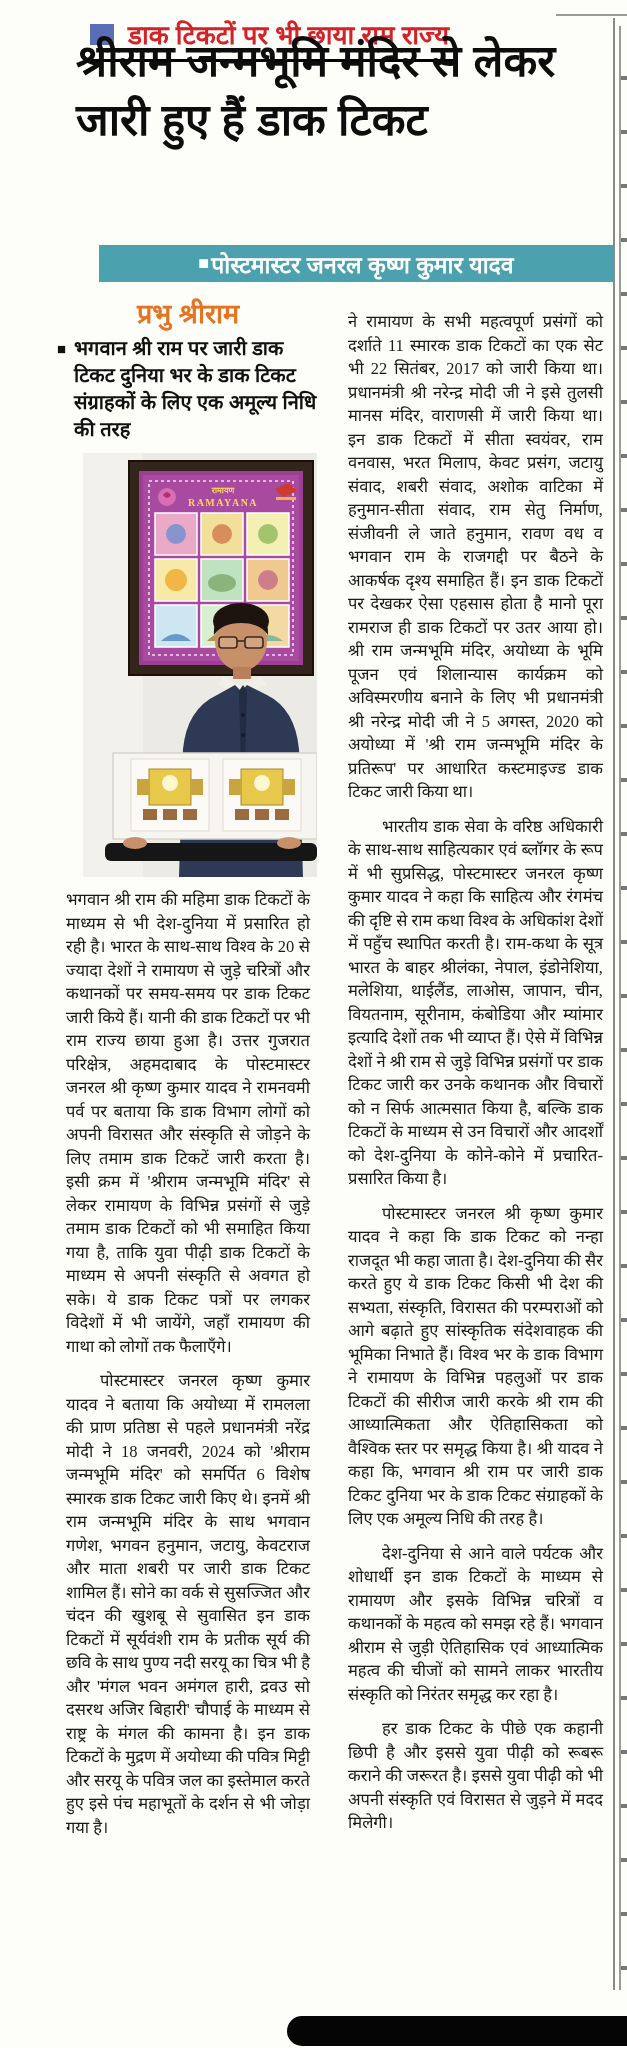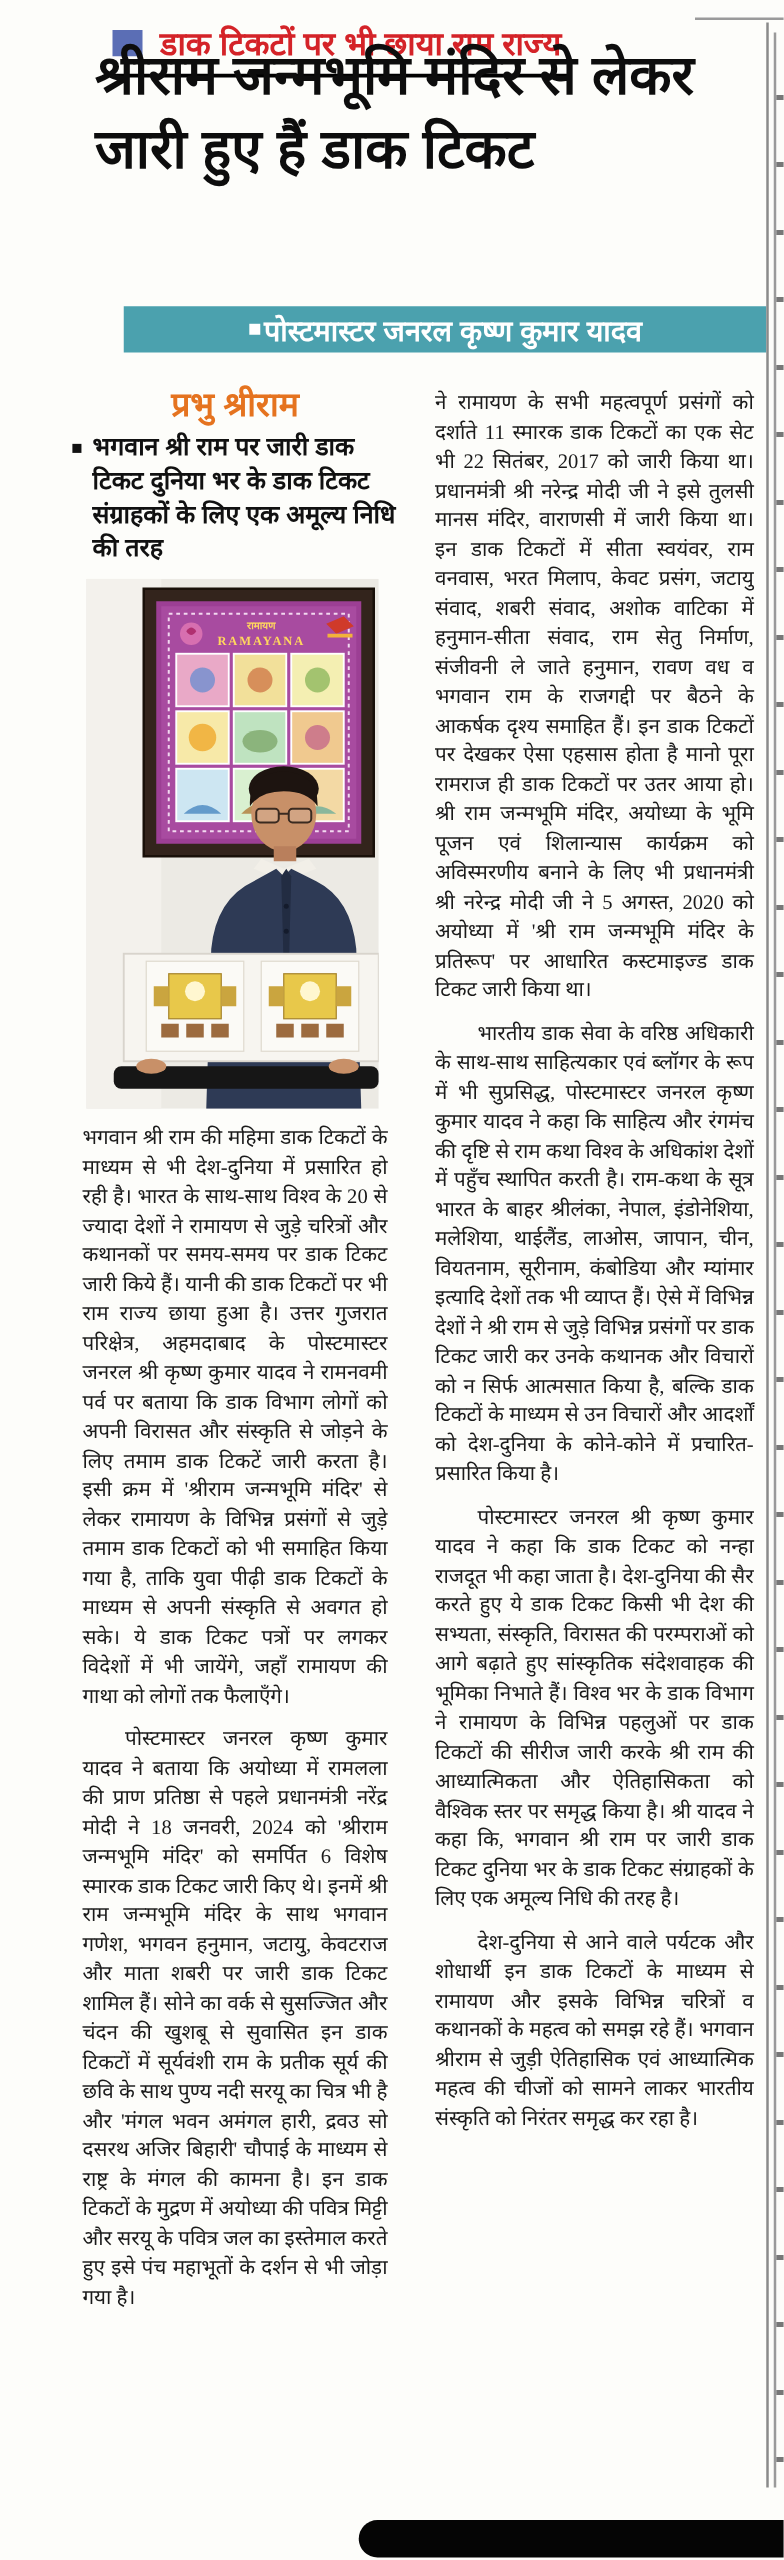--- a/index.html
+++ b/index.html
@@ -30,35 +30,35 @@
   .byline-bar{
     position:absolute;top:245px;left:99px;width:514px;height:37px;
     background:#4ba1ae;color:#ffffff;
     display:flex;align-items:center;justify-content:center;
     font-family:"Liberation Sans","DejaVu Sans",sans-serif;
     font-weight:bold;font-size:23px;
   }
   .byline-bullet{font-size:18px;margin-right:2px;}
   
   .col{position:absolute;}
-  .col-left{left:55px;top:304px;width:266px;}
+  .col-left{left:55px;top:294px;width:266px;}
   .col-right{left:337px;top:299px;width:277px;}
   .standfirst-head{
     margin:0 0 4px 0;text-align:center;color:#e5731f;
     font-family:"Liberation Sans","DejaVu Sans",sans-serif;
     font-weight:bold;font-size:27px;
   }
   .standfirst{
     display:flex;gap:8px;
     font-family:"Liberation Sans","DejaVu Sans",sans-serif;
     font-weight:bold;font-size:20px;line-height:1.35;color:#111;
     padding-left:2px;
   }
   .standfirst .sq{font-size:15px;line-height:1.9;}
-  .photo-wrap{margin:10px 0 6px 14px;width:234px;height:424px;}
+  .photo-wrap{margin:10px 0 6px 28px;width:234px;height:424px;}
   p.body{
     margin:11px;font-size:16.5px;line-height:23.5px;text-align:justify;
     color:#1a1a1a;
   }
   p.body.indent{text-indent:34px;}
   
   .rule-col{position:absolute;left:613px;top:18px;width:2px;height:1972px;background:#8a8a8a;}
   .edge-strip{
     position:absolute;right:0;top:26px;width:6px;height:1964px;
     border-left:2px solid #9a9a9a;
@@ -190,18 +190,19 @@
 
   <p class="body">भगवान श्री राम की महिमा डाक टिकटों के माध्यम से भी देश-दुनिया में प्रसारित हो रही है। भारत के साथ-साथ विश्व के 20 से ज्यादा देशों ने रामायण से जुड़े चरित्रों और कथानकों पर समय-समय पर डाक टिकट जारी किये हैं। यानी की डाक टिकटों पर भी राम राज्य छाया हुआ है। उत्तर गुजरात परिक्षेत्र, अहमदाबाद के पोस्टमास्टर जनरल श्री कृष्ण कुमार यादव ने रामनवमी पर्व पर बताया कि डाक विभाग लोगों को अपनी विरासत और संस्कृति से जोड़ने के लिए तमाम डाक टिकटें जारी करता है।  इसी क्रम में 'श्रीराम जन्मभूमि मंदिर' से लेकर रामायण के विभिन्न प्रसंगों से जुड़े तमाम डाक टिकटों को भी समाहित किया गया है, ताकि युवा पीढ़ी डाक टिकटों के माध्यम से अपनी संस्कृति से अवगत हो सके। ये डाक टिकट पत्रों पर लगकर विदेशों में भी जायेंगे, जहाँ रामायण की गाथा को लोगों तक फैलाएँगे।</p>
   <p class="body indent">पोस्टमास्टर जनरल कृष्ण कुमार यादव ने बताया कि अयोध्या में रामलला की प्राण प्रतिष्ठा से पहले प्रधानमंत्री  नरेंद्र मोदी ने 18 जनवरी, 2024 को 'श्रीराम जन्मभूमि मंदिर' को समर्पित 6 विशेष स्मारक डाक टिकट जारी किए थे। इनमें श्री राम जन्मभूमि मंदिर के साथ भगवान गणेश, भगवन हनुमान, जटायु, केवटराज और माता शबरी पर जारी डाक टिकट शामिल हैं। सोने का वर्क से सुसज्जित और चंदन की खुशबू से सुवासित इन डाक टिकटों में सूर्यवंशी राम के प्रतीक सूर्य की छवि के साथ पुण्य नदी सरयू का चित्र भी है और 'मंगल भवन अमंगल हारी, द्रवउ सो दसरथ अजिर बिहारी' चौपाई के माध्यम से राष्ट्र के मंगल की कामना है। इन डाक टिकटों के मुद्रण में अयोध्या की पवित्र मिट्टी और सरयू के पवित्र जल का इस्तेमाल करते हुए इसे पंच महाभूतों के दर्शन से भी जोड़ा गया है।</p>
 </div>
 
 <div class="col col-right">
   <p class="body">ने रामायण के सभी महत्वपूर्ण प्रसंगों को दर्शाते 11 स्मारक डाक टिकटों का एक सेट भी 22 सितंबर, 2017 को जारी किया था। प्रधानमंत्री श्री नरेन्द्र मोदी जी ने इसे तुलसी मानस मंदिर, वाराणसी में जारी किया था। इन डाक टिकटों में सीता स्वयंवर, राम वनवास, भरत मिलाप, केवट प्रसंग, जटायु संवाद, शबरी संवाद, अशोक वाटिका में हनुमान-सीता संवाद, राम सेतु निर्माण, संजीवनी ले जाते हनुमान, रावण वध व भगवान राम के राजगद्दी पर बैठने के आकर्षक दृश्य समाहित हैं। इन डाक टिकटों पर देखकर ऐसा एहसास होता है मानो पूरा रामराज ही डाक टिकटों पर उतर आया हो। श्री राम जन्मभूमि मंदिर, अयोध्या के भूमि पूजन एवं शिलान्यास कार्यक्रम को अविस्मरणीय बनाने के लिए भी प्रधानमंत्री श्री नरेन्द्र मोदी जी ने 5 अगस्त, 2020 को अयोध्या में 'श्री राम जन्मभूमि मंदिर के प्रतिरूप' पर आधारित कस्टमाइज्ड डाक टिकट जारी किया था।</p>
   <p class="body indent">भारतीय डाक सेवा के वरिष्ठ अधिकारी के साथ-साथ साहित्यकार एवं ब्लॉगर के रूप में भी सुप्रसिद्ध, पोस्टमास्टर जनरल कृष्ण कुमार यादव ने कहा कि साहित्य और रंगमंच की दृष्टि से राम कथा विश्व के अधिकांश देशों में पहुँच स्थापित करती है। राम-कथा के सूत्र भारत के बाहर श्रीलंका, नेपाल, इंडोनेशिया, मलेशिया, थाईलैंड, लाओस, जापान, चीन, वियतनाम, सूरीनाम, कंबोडिया और म्यांमार इत्यादि देशों तक भी व्याप्त हैं। ऐसे में विभिन्न देशों ने श्री राम से जुड़े विभिन्न प्रसंगों पर डाक टिकट जारी कर उनके कथानक और विचारों को न सिर्फ आत्मसात किया है, बल्कि डाक टिकटों के माध्यम से उन विचारों और आदर्शों को देश-दुनिया के कोने-कोने में प्रचारित-प्रसारित किया है।</p>
   <p class="body indent">पोस्टमास्टर जनरल श्री कृष्ण कुमार यादव ने कहा कि डाक टिकट को नन्हा राजदूत भी कहा जाता है। देश-दुनिया की सैर करते हुए ये डाक टिकट किसी भी देश की सभ्यता, संस्कृति, विरासत की परम्पराओं को  आगे बढ़ाते हुए  सांस्कृतिक संदेशवाहक की भूमिका निभाते हैं। विश्व भर के डाक विभाग ने रामायण के विभिन्न पहलुओं पर डाक टिकटों की सीरीज जारी करके श्री राम की आध्यात्मिकता और ऐतिहासिकता को वैश्विक स्तर पर समृद्ध किया है। श्री यादव ने कहा कि, भगवान श्री राम पर जारी डाक टिकट दुनिया भर के डाक टिकट संग्राहकों के लिए एक अमूल्य निधि की तरह है।</p>
   <p class="body indent">देश-दुनिया से आने वाले पर्यटक और शोधार्थी इन डाक टिकटों के माध्यम से रामायण और इसके विभिन्न चरित्रों व कथानकों के महत्व को समझ रहे हैं। भगवान श्रीराम से जुड़ी ऐतिहासिक एवं आध्यात्मिक महत्व की चीजों को सामने लाकर भारतीय संस्कृति को निरंतर समृद्ध कर रहा है।</p>
+  <p class="body indent">हर डाक टिकट के पीछे एक कहानी छिपी है और इससे युवा पीढ़ी को रूबरू कराने की जरूरत है। इससे युवा पीढ़ी को भी अपनी संस्कृति एवं विरासत से जुड़ने में मदद मिलेगी।</p>
 </div>
 
 <div class="topline"></div>
 <div class="rule-col"></div>
 <div class="edge-strip"></div>
 <div class="bottom-pill"></div>
 
 </body></html>

